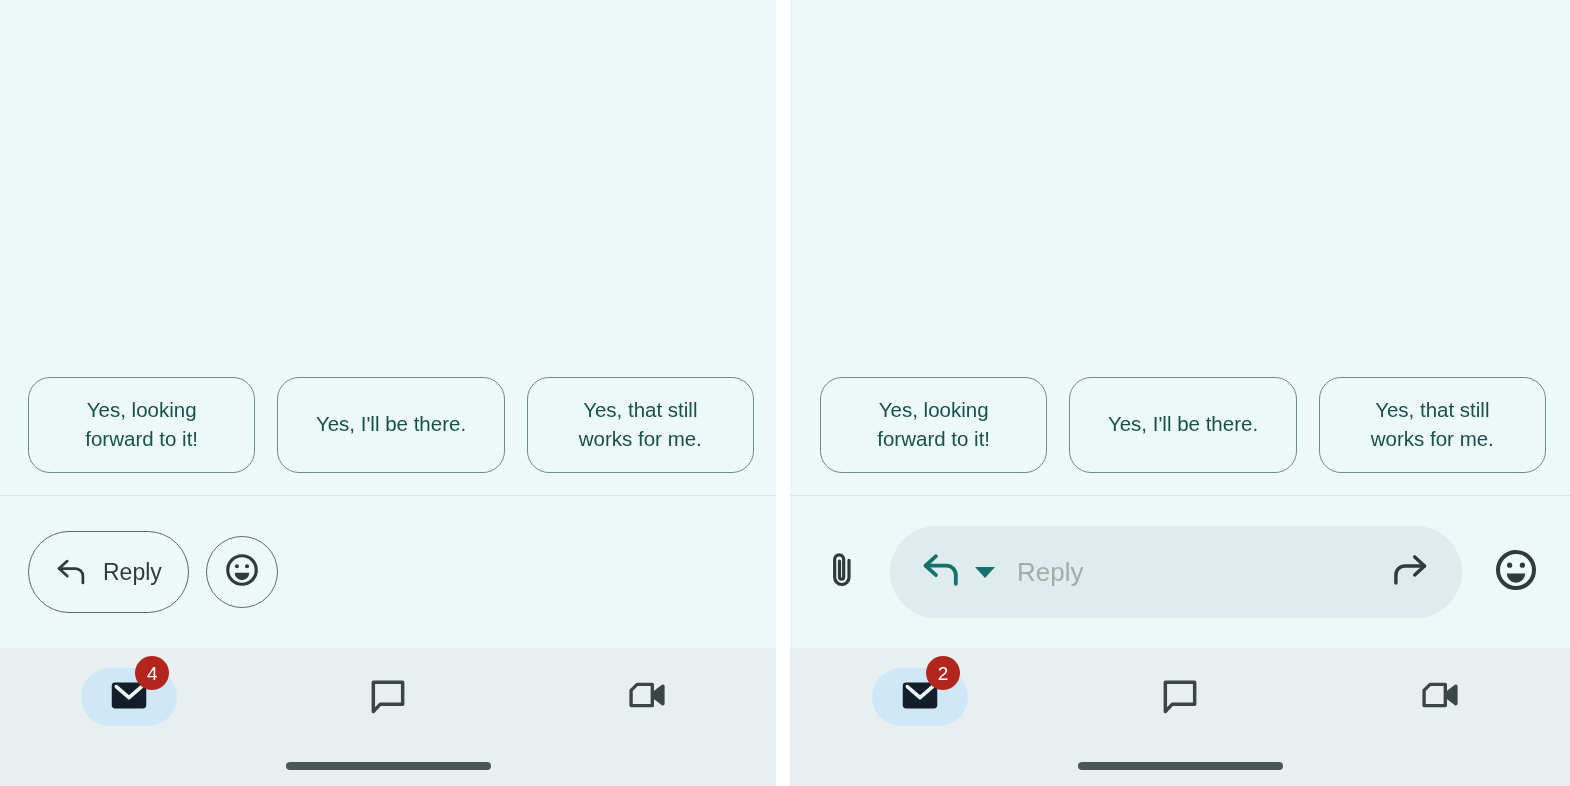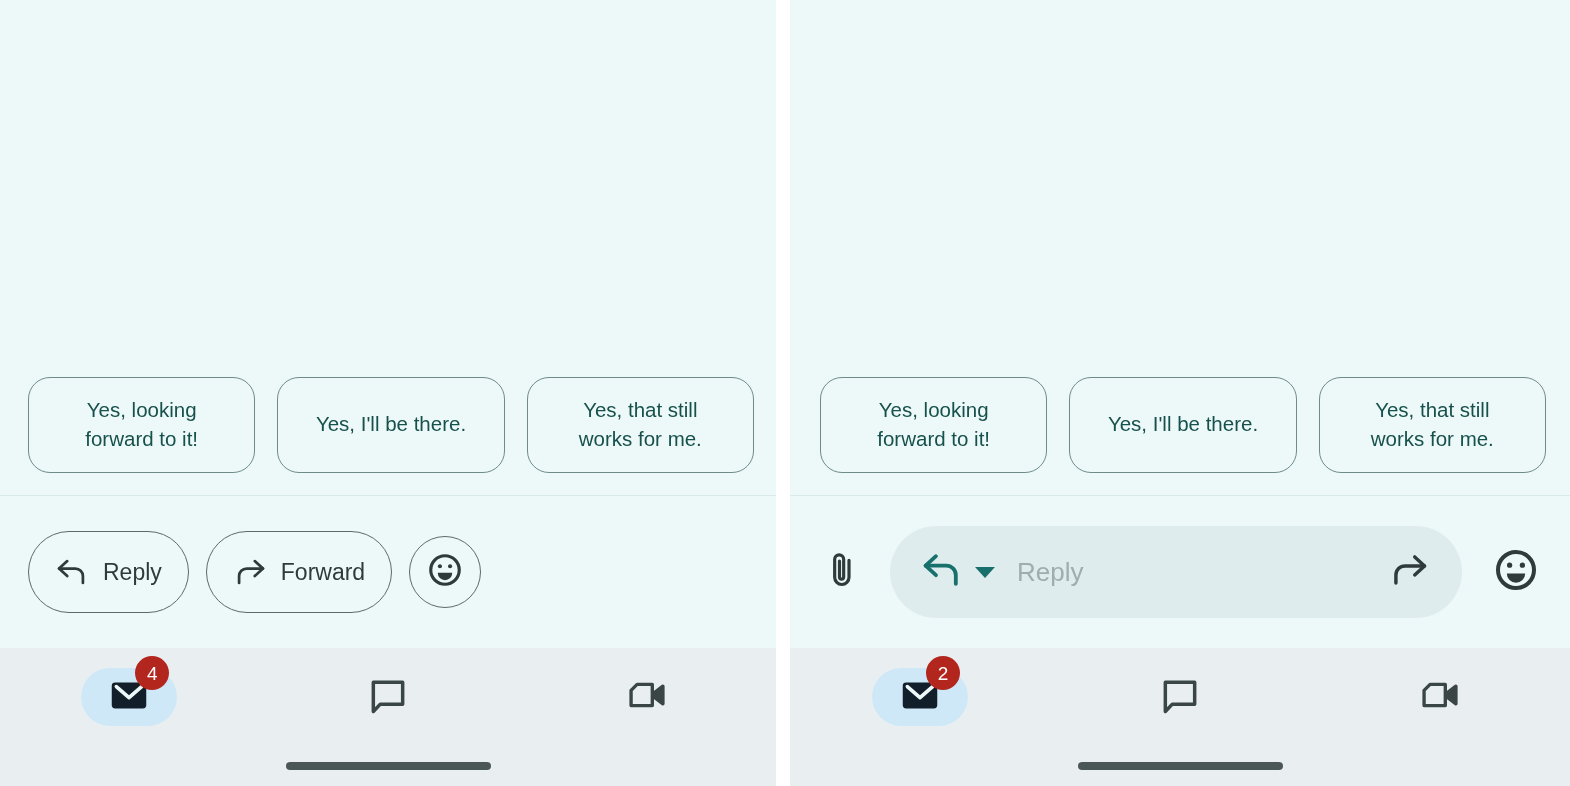--- a/index.html
+++ b/index.html
@@ -259,29 +259,20 @@
         <span>
           <svg width="34" height="30" viewBox="0 0 24 22" fill="none" stroke="#2f3a3a" stroke-width="2" stroke-linecap="round" stroke-linejoin="round">
             <polyline points="8.5,3 2.5,8.5 8.5,14"></polyline>
             <path d="M2.5,8.5 H14.5 a5.5,5.5 0 0 1 5.5,5.5 V19"></path>
           </svg>
         </span>
         <span>Reply</span>
       </div>
 
 
-      <div class="pill-btn">
-        <span>
-          <svg width="34" height="30" viewBox="0 0 24 22" fill="none" stroke="#2f3a3a" stroke-width="2" stroke-linecap="round" stroke-linejoin="round">
-            <polyline points="15.5,3 21.5,8.5 15.5,14"></polyline>
-            <path d="M21.5,8.5 H9.5 a5.5,5.5 0 0 0 -5.5,5.5 V19"></path>
-          </svg>
-        </span>
-        <span>Forward</span>
-      </div>
 
       <div class="emoji-round">
         <span>
           <svg width="38" height="38" viewBox="0 0 24 24" fill="none" stroke="#2f3a3a" stroke-width="2">
             <circle cx="12" cy="12" r="9"></circle>
             <circle cx="8.8" cy="9.6" r="1.3" fill="#2f3a3a" stroke="none"></circle>
             <circle cx="15.2" cy="9.6" r="1.3" fill="#2f3a3a" stroke="none"></circle>
             <path d="M7.4,13.8 H16.6 a4.6,4.6 0 0 1 -9.2,0 Z" fill="#2f3a3a" stroke="none"></path>
           </svg>
         </span>

